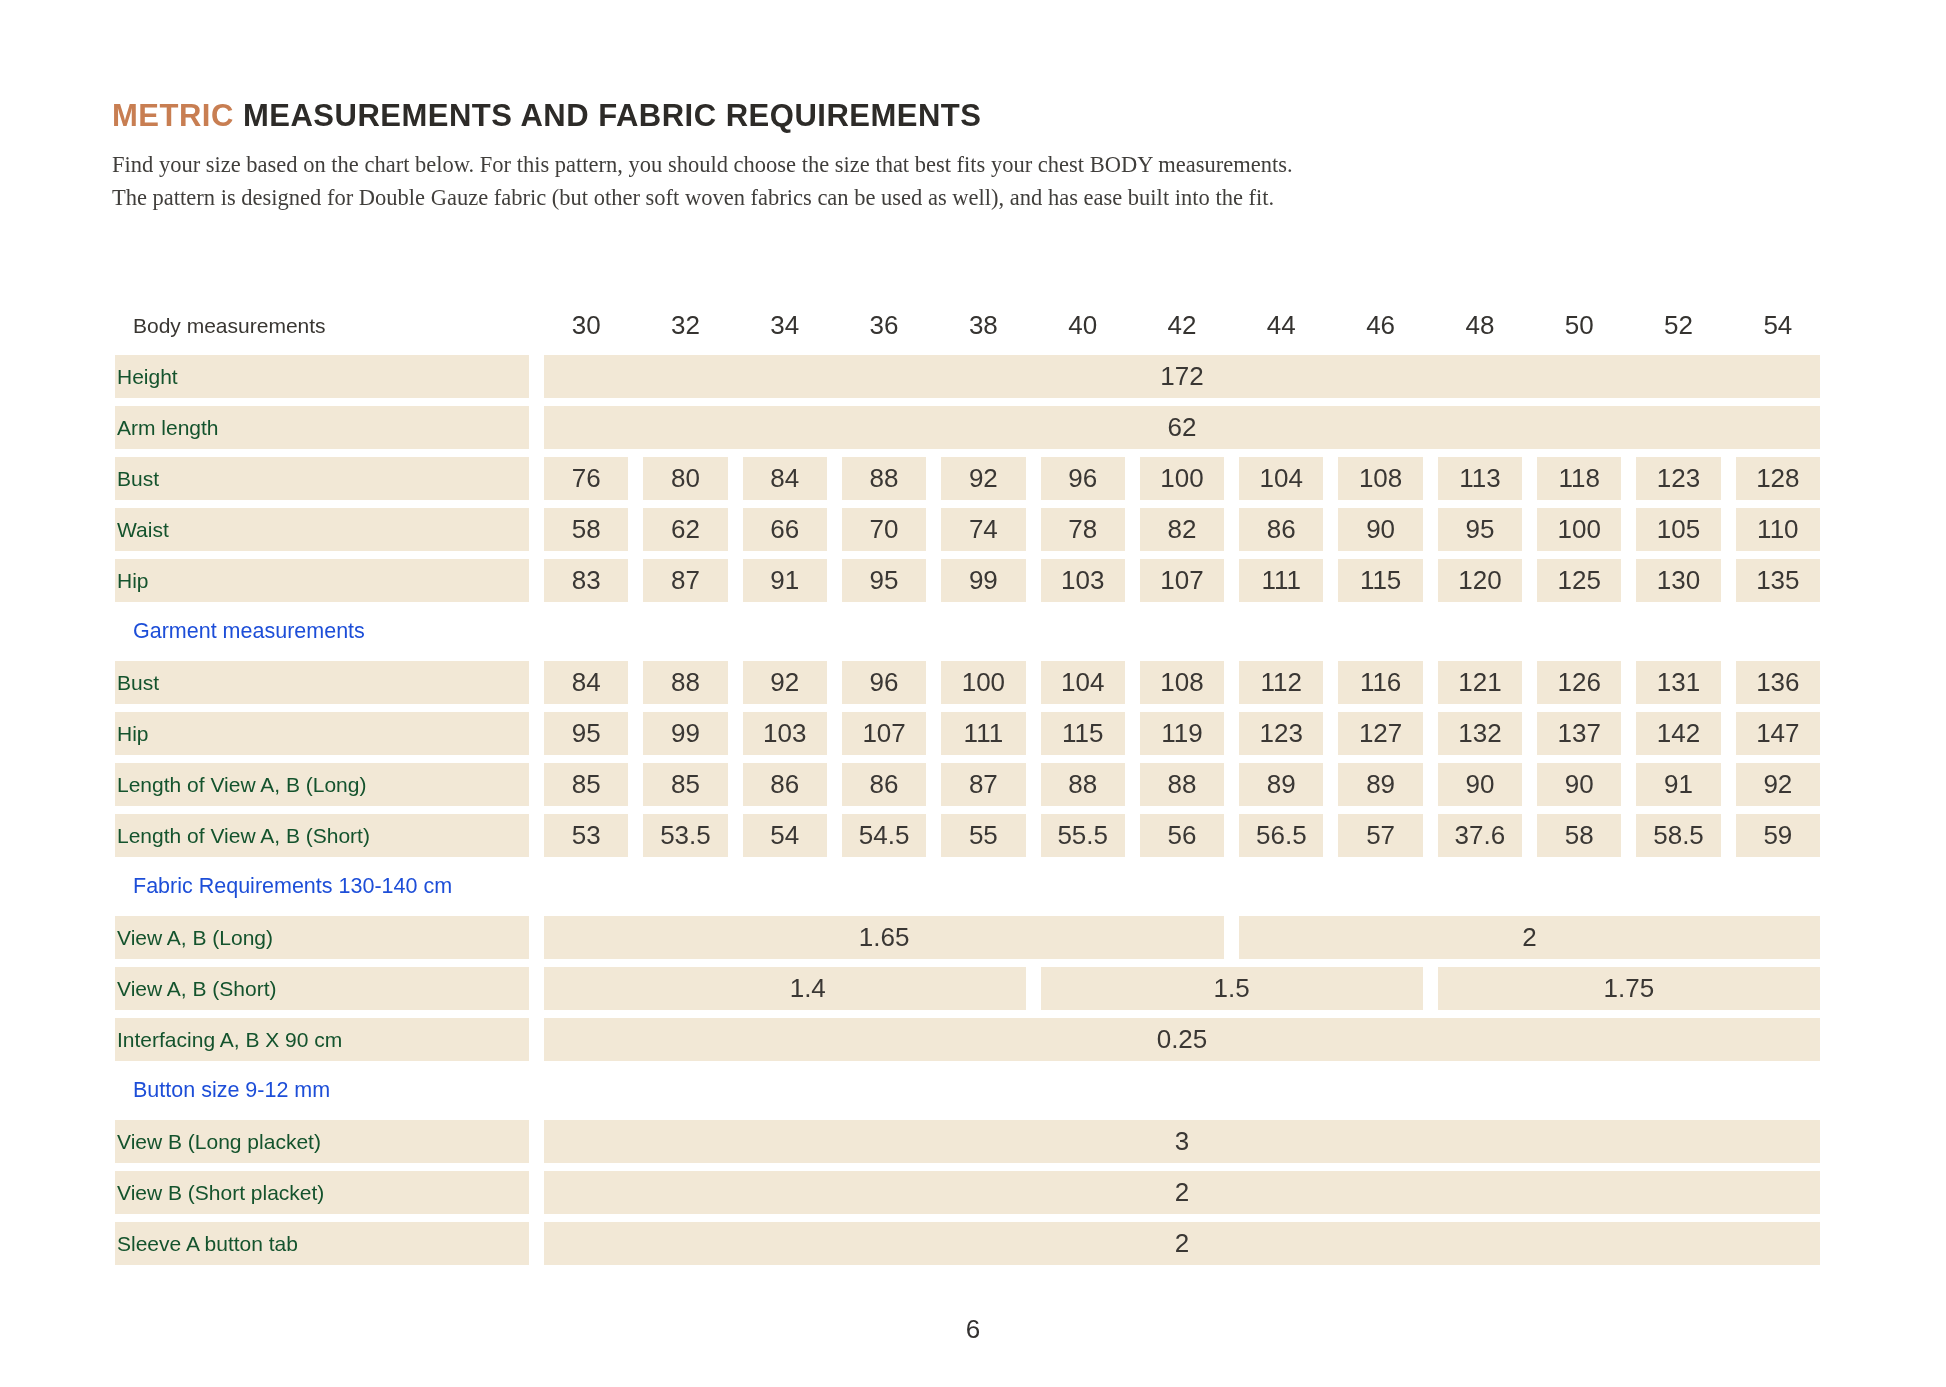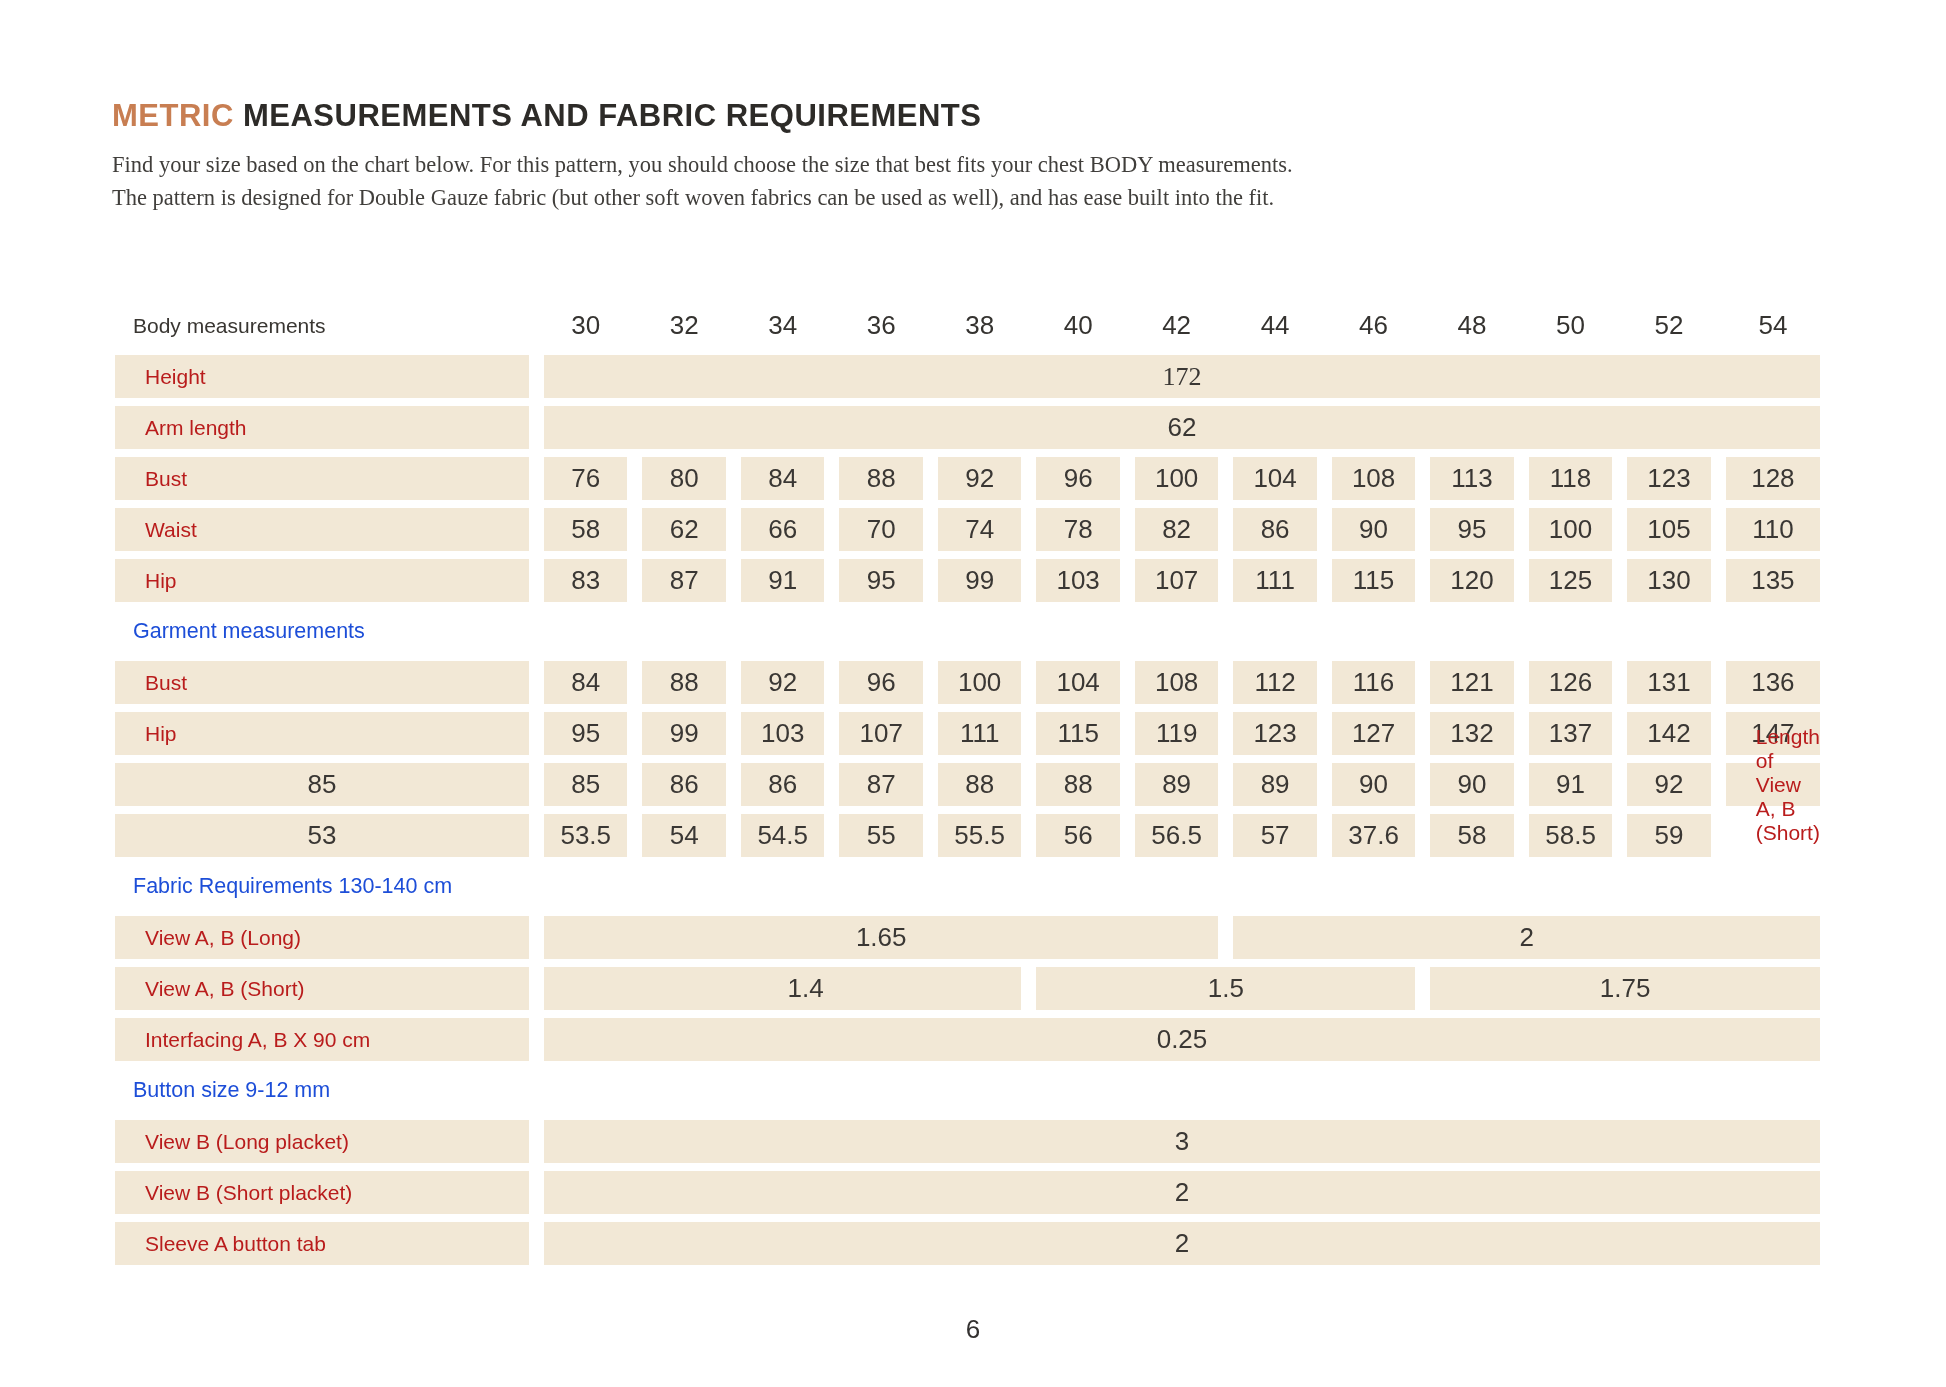--- a/index.html
+++ b/index.html
@@ -55,23 +55,23 @@
   .hcell.num{
     font-size:26px;
     color:#353330;
   }
   .cell{
     background:var(--beige,#f2e8d6);
     display:flex;align-items:center;justify-content:center;
   }
   .cell.lbl{
     justify-content:flex-start;
-    padding-left:30px;
+    padding-left:2px;
     font-size:21px;
-    color:#b91c1c;
+    color:#14532d;
   }
   .cell.num{
     font-size:26px;
     color:#3a3734;
   }
   .sec{
     grid-column:1 / -1;
     display:flex;align-items:center;
     padding-left:18px;
     font-size:21.5px;
@@ -109,21 +109,21 @@
       <div class="hcell num">38</div>
       <div class="hcell num">40</div>
       <div class="hcell num">42</div>
       <div class="hcell num">44</div>
       <div class="hcell num">46</div>
       <div class="hcell num">48</div>
       <div class="hcell num">50</div>
       <div class="hcell num">52</div>
       <div class="hcell num">54</div>
       <div class="cell lbl">Height</div>
-      <div class="cell num" style="grid-column: span 13; font-family: Liberation Serif, serif;">172</div>
+      <div class="cell num" style="grid-column: span 13;">172</div>
       <div class="cell lbl">Arm length</div>
       <div class="cell num" style="grid-column: span 13;">62</div>
       <div class="cell lbl">Bust</div>
       <div class="cell num">76</div>
       <div class="cell num">80</div>
       <div class="cell num">84</div>
       <div class="cell num">88</div>
       <div class="cell num">92</div>
       <div class="cell num">96</div>
       <div class="cell num">100</div>
@@ -183,20 +183,21 @@
       <div class="cell num">107</div>
       <div class="cell num">111</div>
       <div class="cell num">115</div>
       <div class="cell num">119</div>
       <div class="cell num">123</div>
       <div class="cell num">127</div>
       <div class="cell num">132</div>
       <div class="cell num">137</div>
       <div class="cell num">142</div>
       <div class="cell num">147</div>
+      <div class="cell lbl">Length of View A, B (Long)</div>
       <div class="cell num">85</div>
       <div class="cell num">85</div>
       <div class="cell num">86</div>
       <div class="cell num">86</div>
       <div class="cell num">87</div>
       <div class="cell num">88</div>
       <div class="cell num">88</div>
       <div class="cell num">89</div>
       <div class="cell num">89</div>
       <div class="cell num">90</div>

